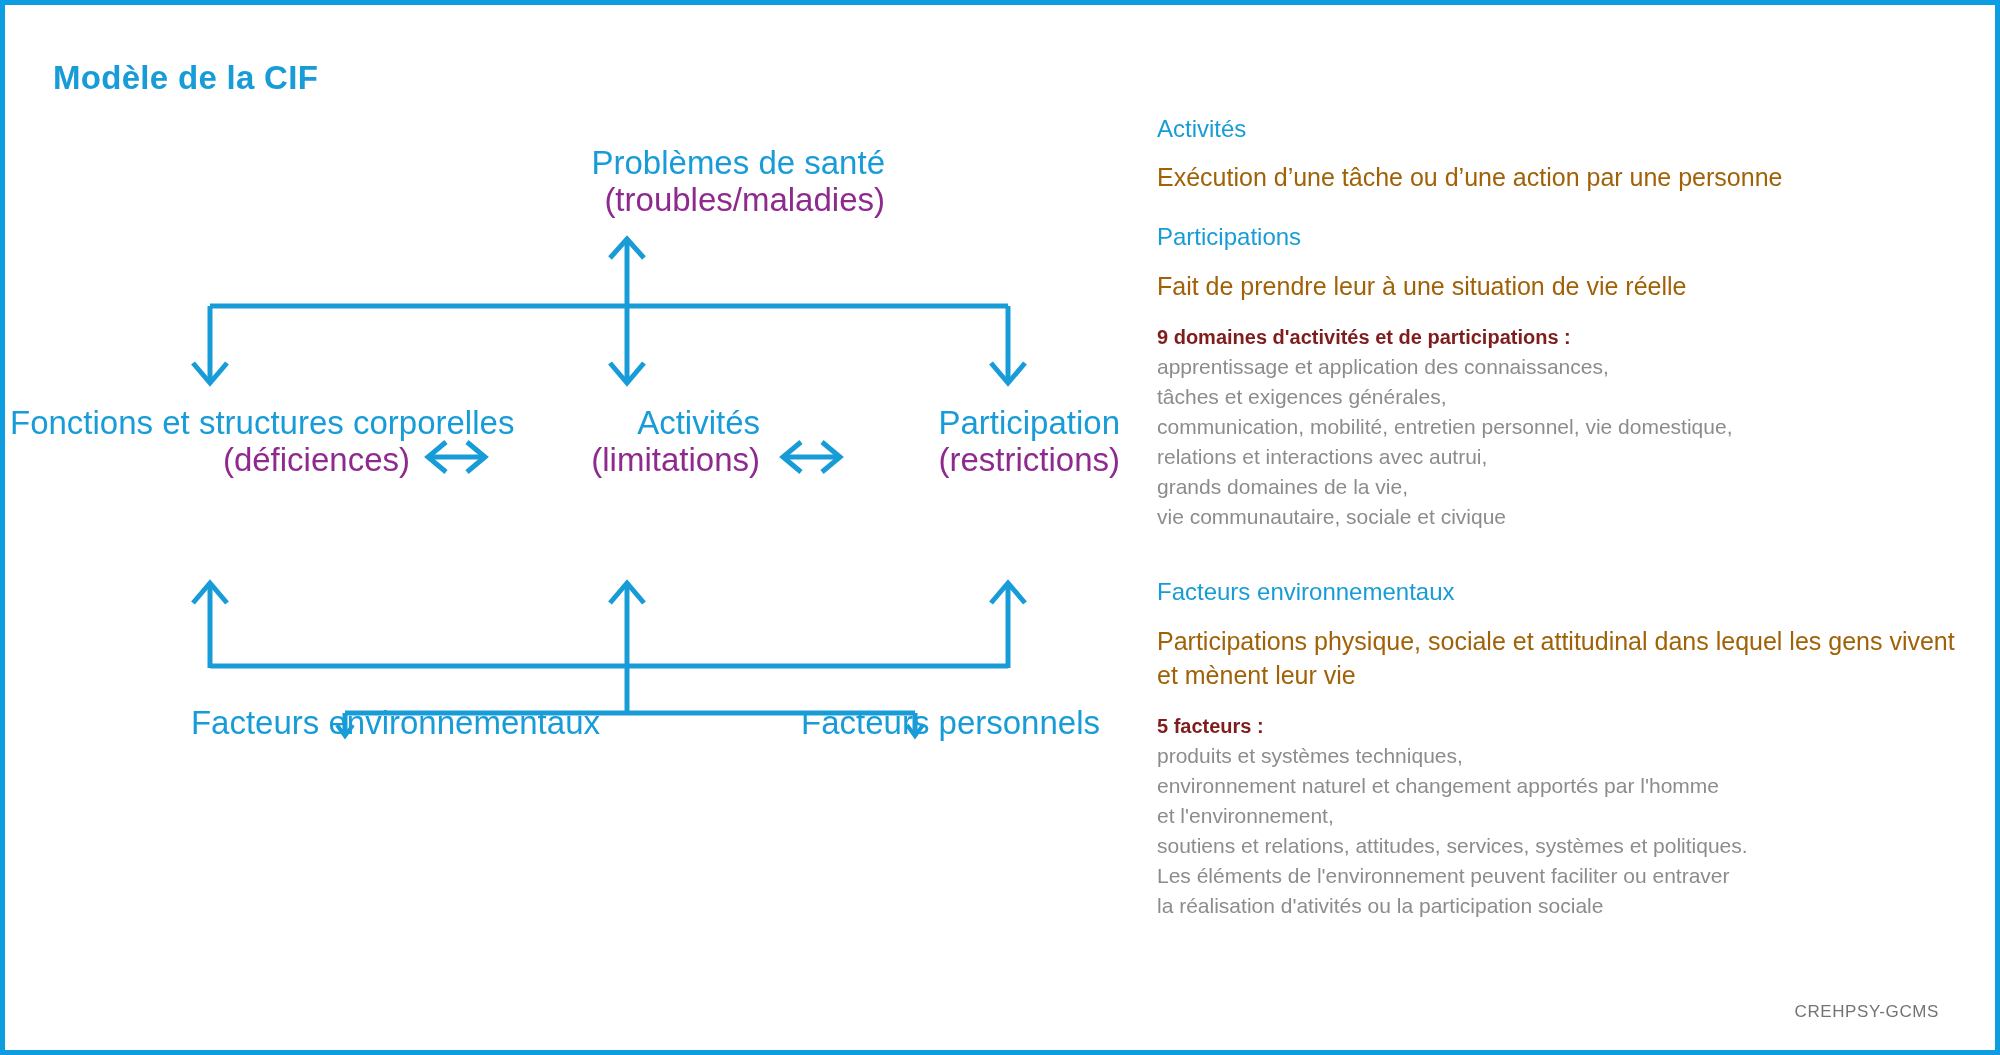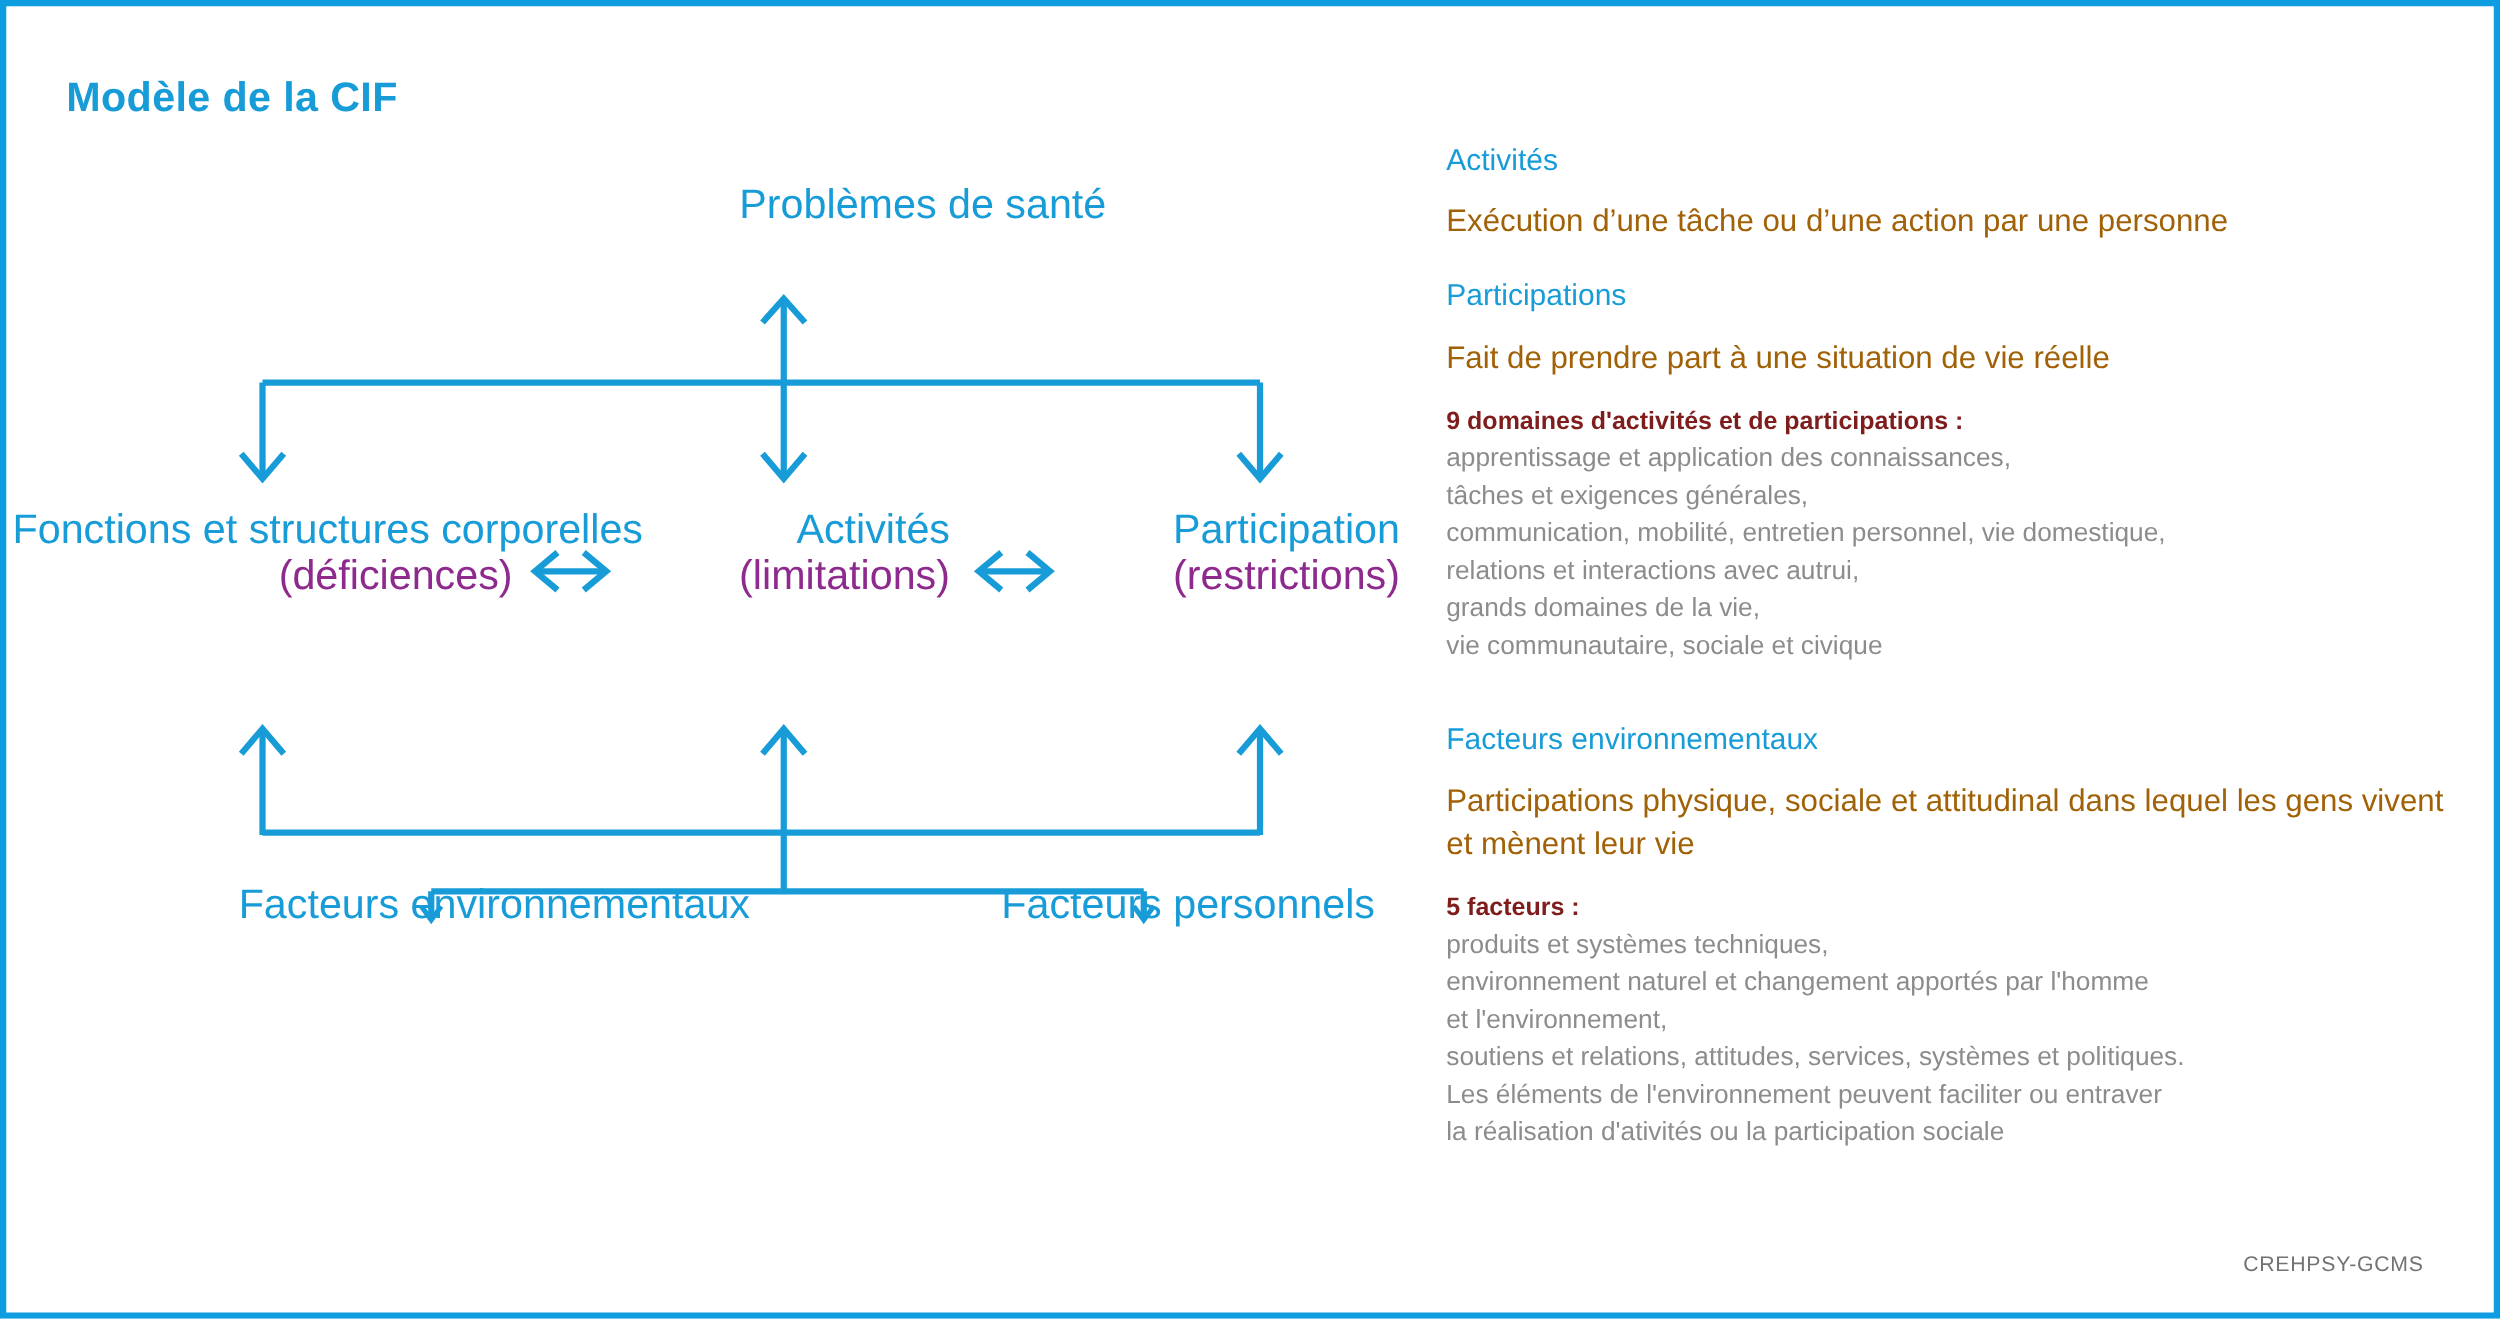--- a/index.html
+++ b/index.html
@@ -153,20 +153,21 @@
 
       <polyline points="441,437 423,452 441,467"></polyline>
       <polyline points="462,437 480,452 462,467"></polyline>
       <polyline points="796,437 778,452 796,467"></polyline>
       <polyline points="817,437 835,452 817,467"></polyline>
     </g>
   </svg>
 
   <div class="node" id="node-health">
     <span class="blue">Problèmes de santé</span>
+    <span class="purple">(troubles/maladies)</span>
   </div>
 
   <div class="node" id="node-body">
     <span class="blue">Fonctions et structures corporelles</span>
     <span class="purple">(déficiences)</span>
   </div>
 
   <div class="node" id="node-activities">
     <span class="blue">Activités</span>
     <span class="purple">(limitations)</span>
@@ -187,21 +188,21 @@
 
   <div id="panel">
 
     <div class="blk">
       <div class="head">Activités</div>
       <div class="defn">Exécution d’une tâche ou d’une action par une personne</div>
     </div>
 
     <div class="blk">
       <div class="head">Participations</div>
-      <div class="defn">Fait de prendre part à une situation de vie réelle</div>
+      <div class="defn">Fait de prendre leur à une situation de vie réelle</div>
       <div class="list-head">9 domaines d'activités et de participations :</div>
       <div class="list-body">apprentissage et application des connaissances,
 tâches et exigences générales,
 communication, mobilité, entretien personnel, vie domestique,
 relations et interactions avec autrui,
 grands domaines de la vie,
 vie communautaire, sociale et civique</div>
     </div>
 
     <div class="blk" id="blk-env">

